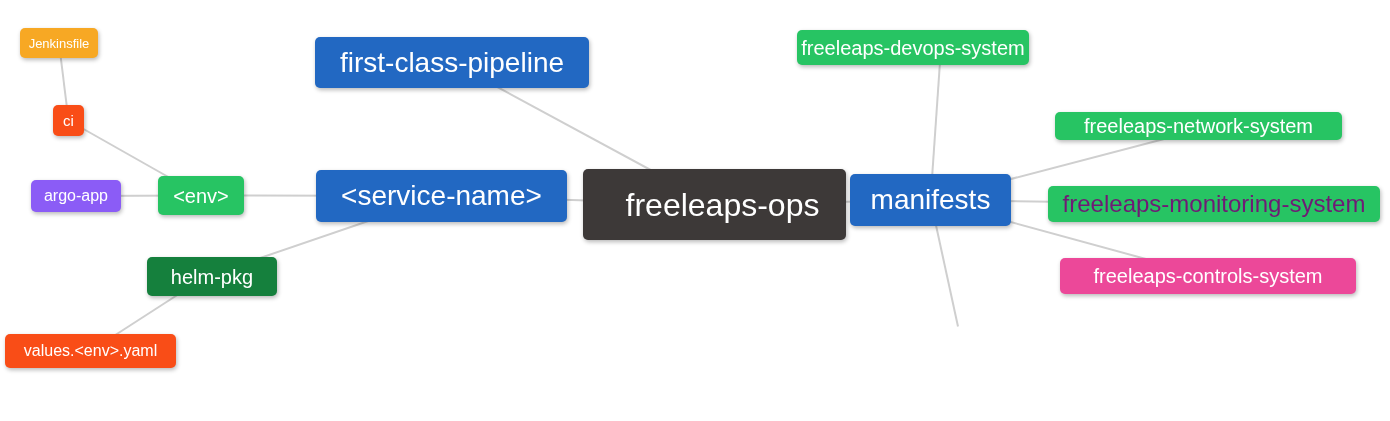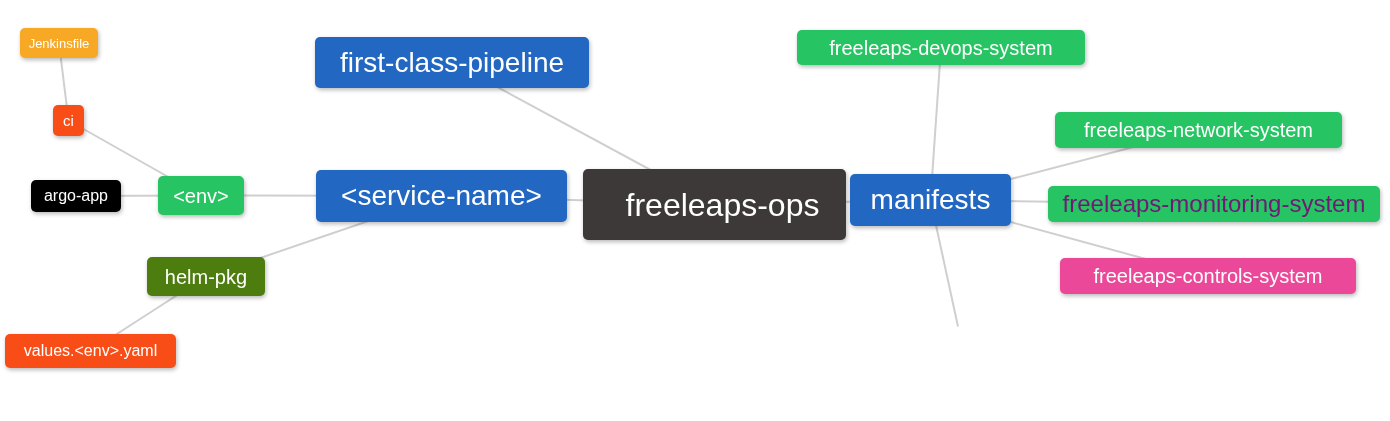--- a/index.html
+++ b/index.html
@@ -66,39 +66,39 @@
     </div>
     <div class="node" style="left: 316px; top: 170px; width: 251px; height: 52px; background: rgb(34, 104, 194); color: rgb(255, 255, 255); font-size: 28px;">
       <span>&lt;service-name&gt;</span>
     </div>
     <div class="node" style="left: 850px; top: 174px; width: 161px; height: 52px; background: rgb(34, 104, 194); color: rgb(255, 255, 255); font-size: 28px; text-align: right;">
       <span>manifests</span>
     </div>
     <div class="node" style="left: 158px; top: 176px; width: 86px; height: 39px; background: rgb(39, 196, 99); color: rgb(255, 255, 255); font-size: 20px;">
       <span>&lt;env&gt;</span>
     </div>
-    <div class="node" style="left: 147px; top: 257px; width: 118px; height: 39px; background: #4d7c0f; color: rgb(255, 255, 255); font-size: 20px;">
+    <div class="node" style="left: 147px; top: 257px; width: 130px; height: 39px; background: #15803d; color: rgb(255, 255, 255); font-size: 20px;">
       <span>helm-pkg</span>
     </div>
     <div class="node" style="left: 53px; top: 105px; width: 31px; height: 31px; background: rgb(249, 77, 23); color: rgb(255, 255, 255); font-size: 15px;">
       <span>ci</span>
     </div>
-    <div class="node" style="left: 31px; top: 180px; width: 90px; height: 32px; background: #000000; color: rgb(255, 255, 255); font-size: 16px; text-align: center;">
+    <div class="node" style="left: 31px; top: 180px; width: 90px; height: 32px; background: #8b5cf6; color: rgb(255, 255, 255); font-size: 16px; text-align: center;">
       <span>argo-app</span>
     </div>
     <div class="node" style="left: 5px; top: 334px; width: 171px; height: 34px; background: rgb(249, 77, 23); color: rgb(255, 255, 255); font-size: 16px;">
       <span>values.&lt;env&gt;.yaml</span>
     </div>
     <div class="node" style="left: 20px; top: 28px; width: 78px; height: 30px; background: rgb(247, 168, 36); color: rgb(255, 255, 255); font-size: 13px;">
       <span>Jenkinsfile</span>
     </div>
-    <div class="node" style="left: 797px; top: 30px; width: 288px; height: 35px; background: rgb(39, 196, 99); color: rgb(255, 255, 255); font-size: 20px;">
+    <div class="node" style="left: 797px; top: 30px; width: 232px; height: 35px; background: rgb(39, 196, 99); color: rgb(255, 255, 255); font-size: 20px;">
       <span>freeleaps-devops-system</span>
     </div>
-    <div class="node" style="left: 1055px; top: 112px; width: 287px; height: 36px; background: rgb(39, 196, 99); color: rgb(255, 255, 255); font-size: 20px;">
+    <div class="node" style="left: 1055px; top: 112px; width: 287px; height: 28px; background: rgb(39, 196, 99); color: rgb(255, 255, 255); font-size: 20px;">
       <span>freeleaps-network-system</span>
     </div>
     <div class="node" style="left: 1048px; top: 186px; width: 332px; height: 36px; background: rgb(39, 196, 99); color: #701a75; font-size: 24px;">
       <span>freeleaps-monitoring-system</span>
     </div>
     <div class="node" style="left: 1060px; top: 258px; width: 296px; height: 36px; background: #ec4899; color: rgb(255, 255, 255); font-size: 20px;">
       <span>freeleaps-controls-system</span>
     </div>
   </div>
 

